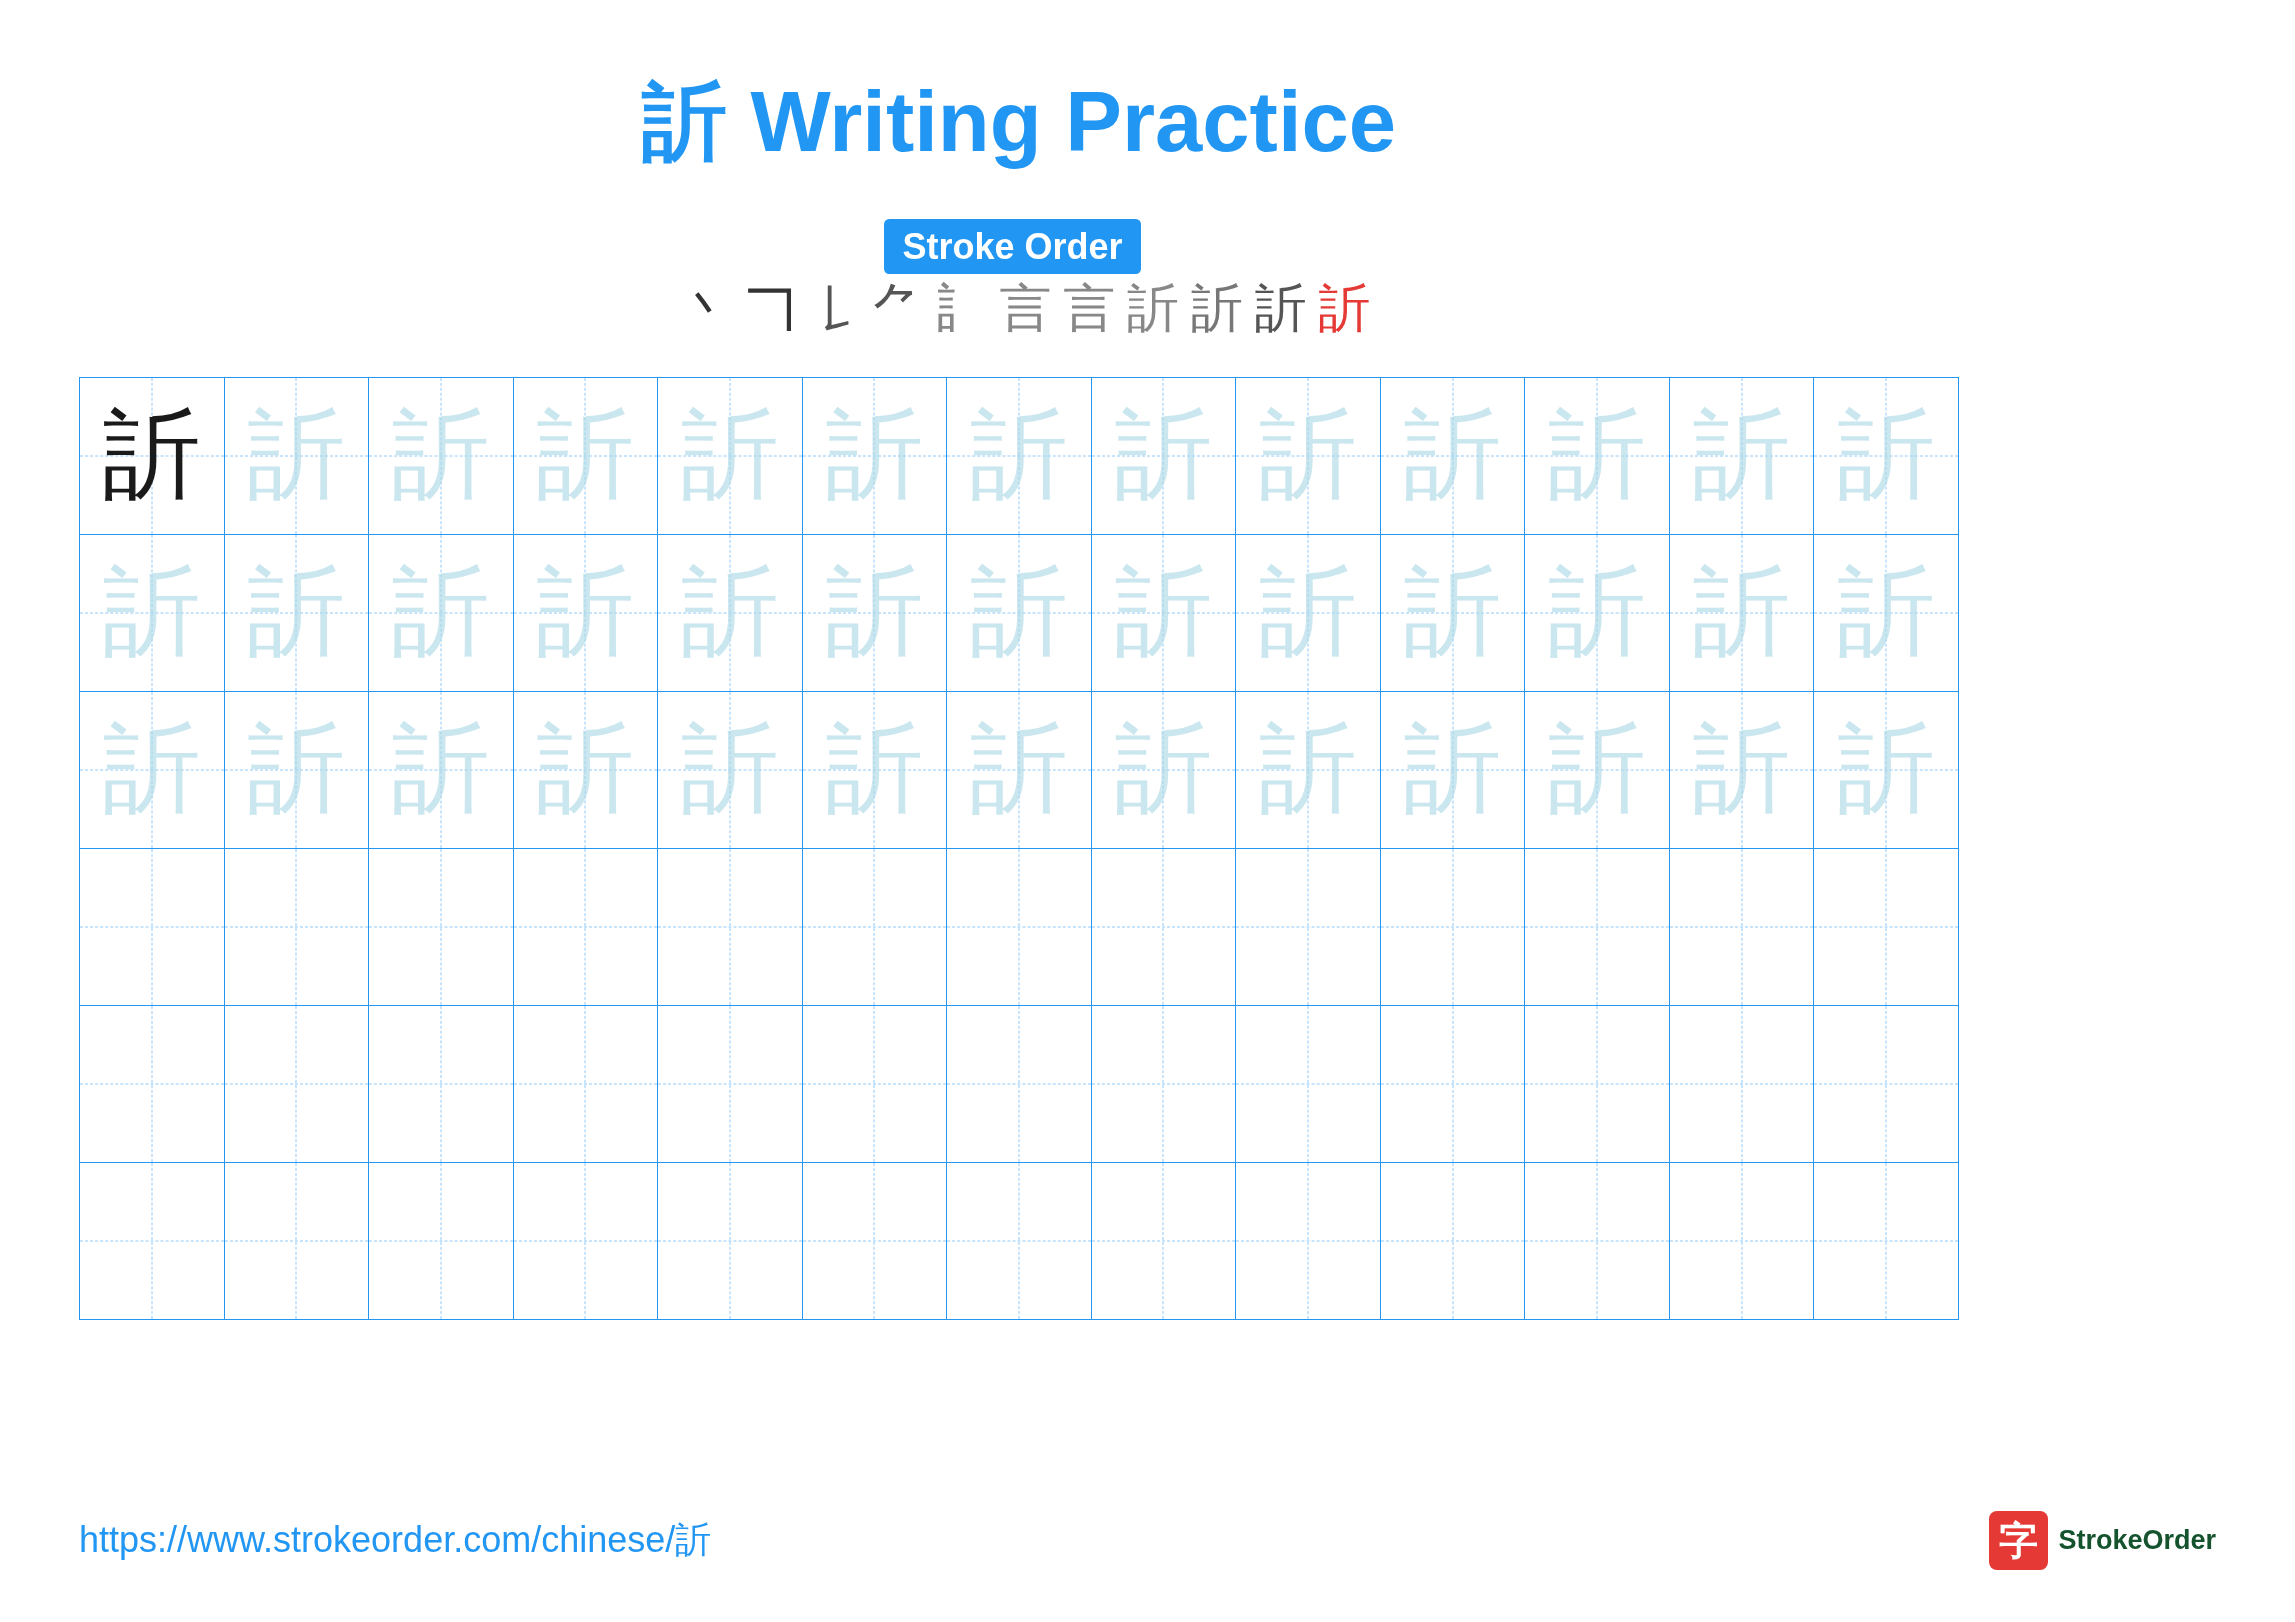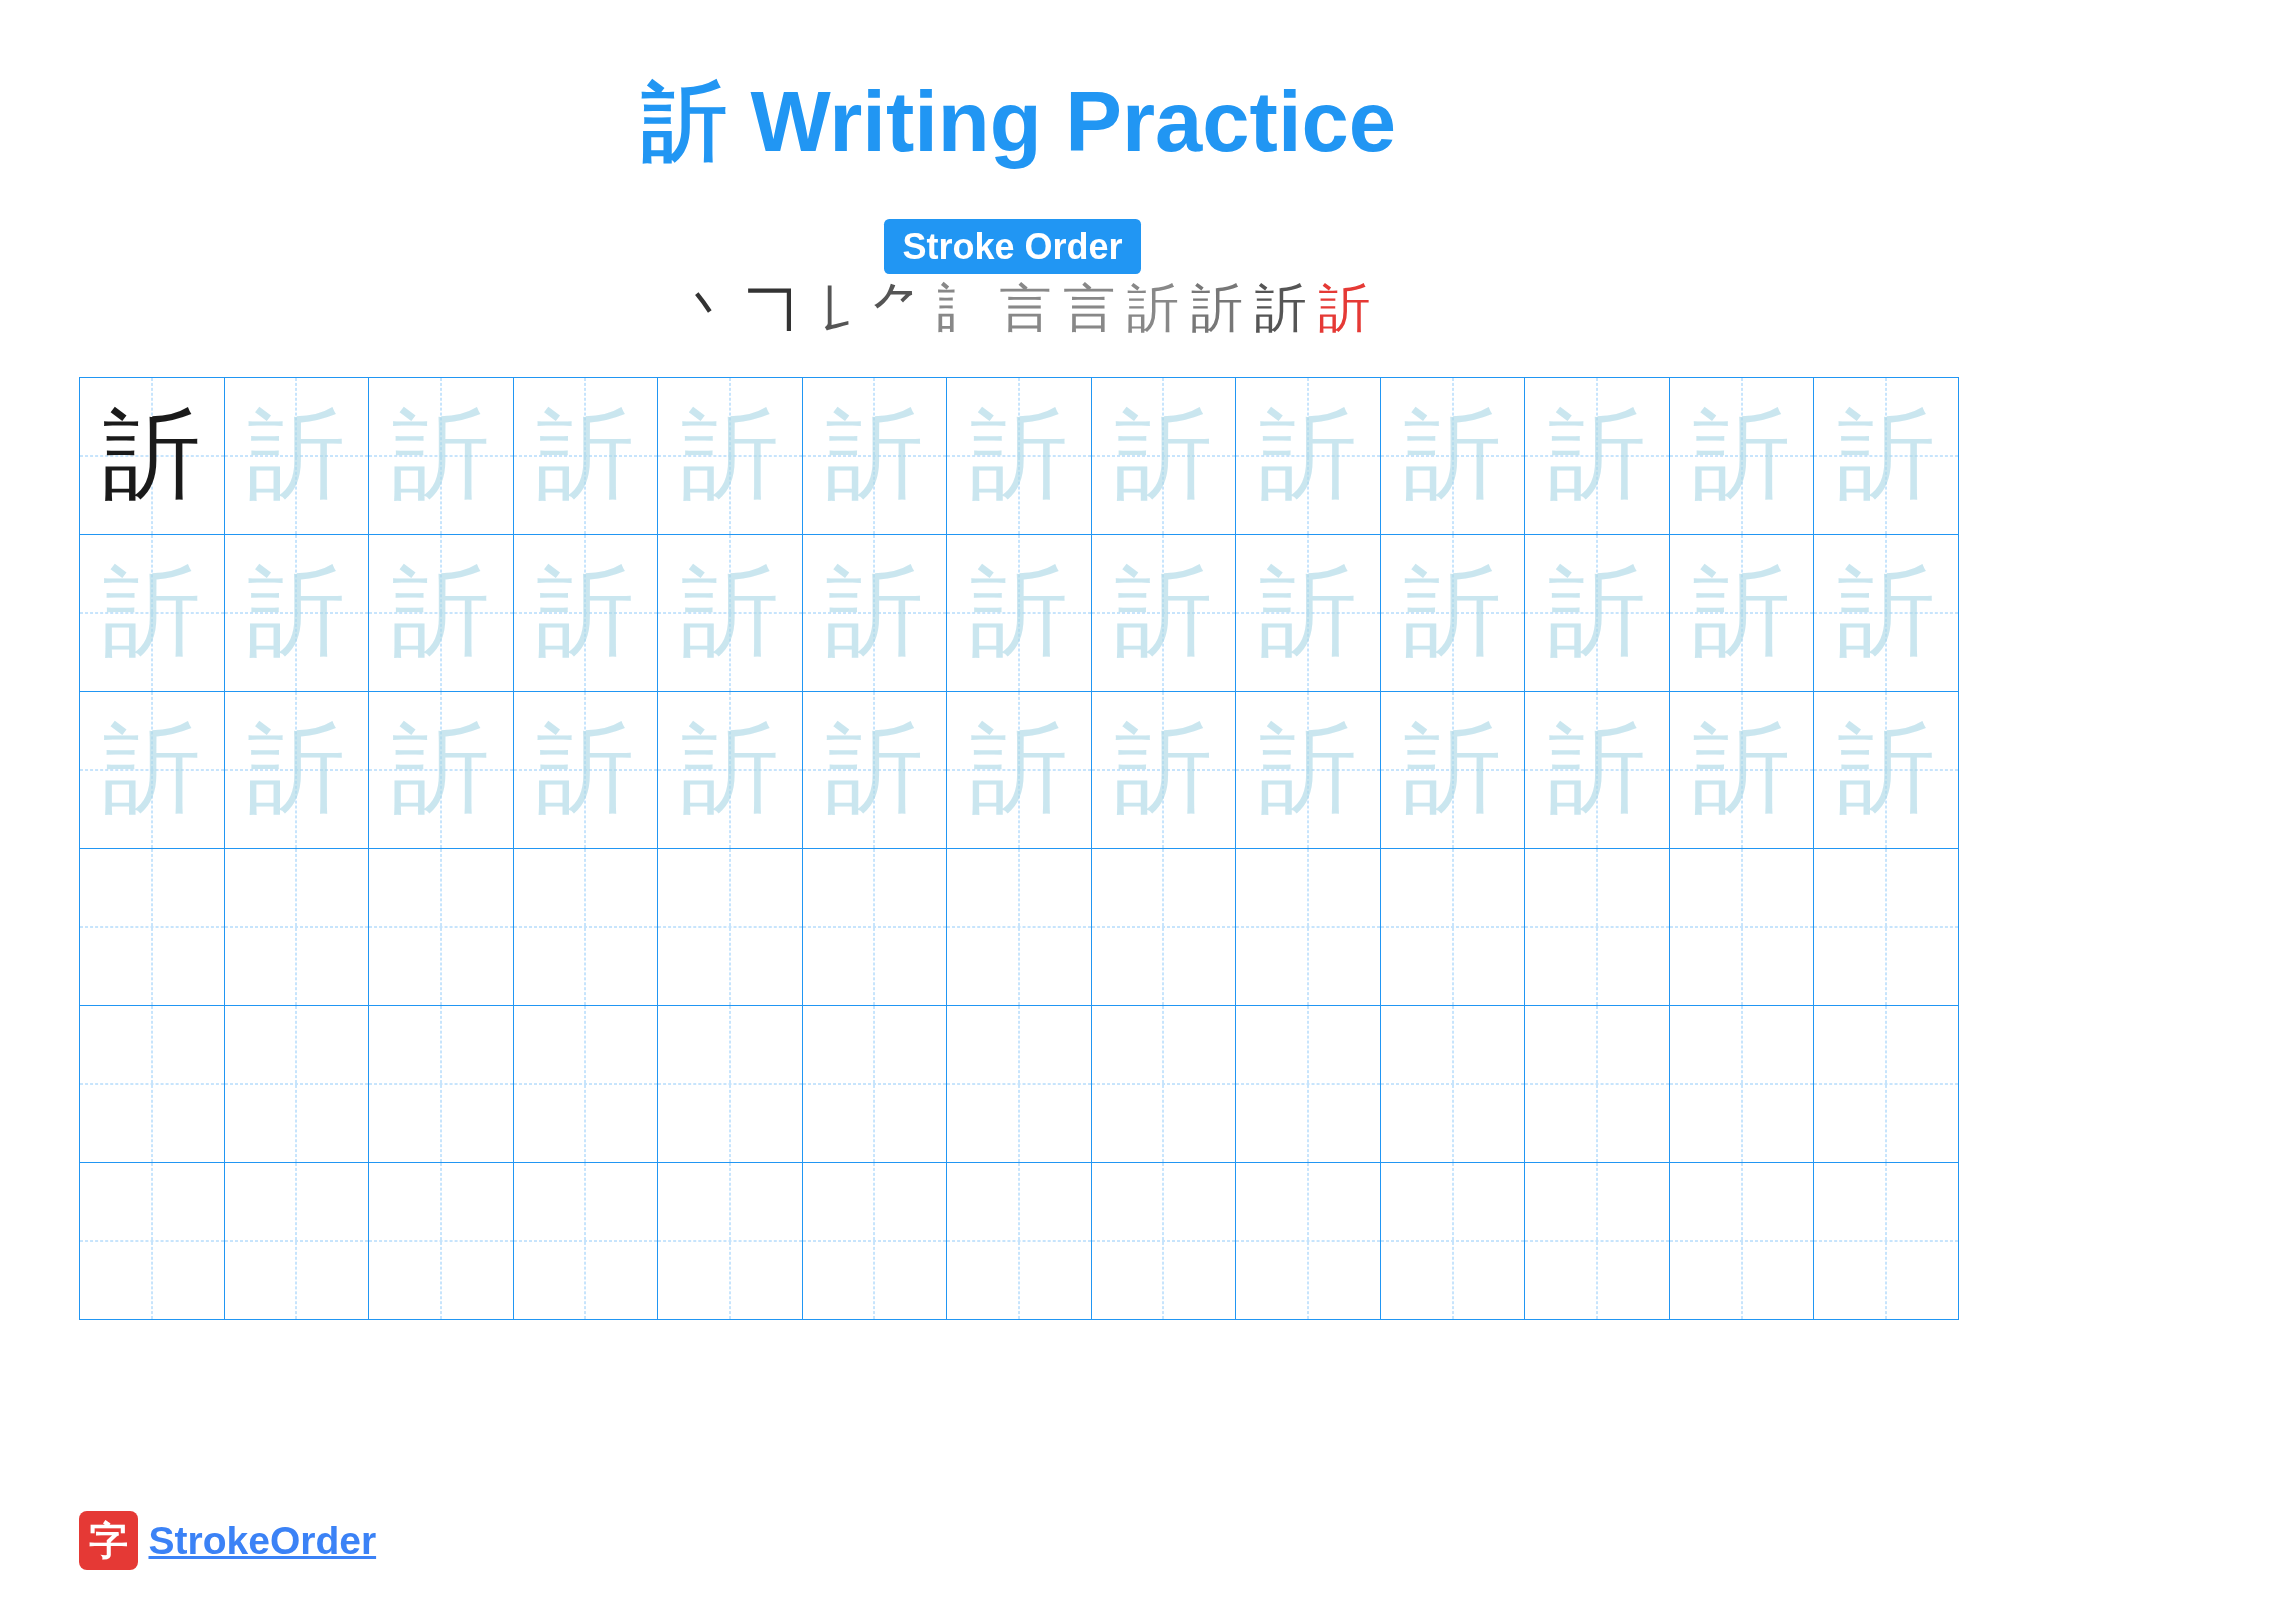--- a/index.html
+++ b/index.html
@@ -153,24 +153,23 @@
       border-radius: 7.9px;
       display: flex;
       align-items: center;
       justify-content: center;
       color: white;
       font-size: 39px;
       font-weight: bold;
     }
 
     .footer-logo-text {
-      font-size: 39px;
+      font-size: 27px;
       font-weight: bold;
-      color: #3b82f6;
-      text-decoration: underline;
+      color: #14532d;
     }
   </style>
 </head>
 <body>
 
 <div class="page">
 
   <h1 class="title">訢 Writing Practice</h1>
 
   <div class="stroke-order-row">
@@ -288,20 +287,21 @@
       <td></td>
       <td></td>
       <td></td>
       <td></td>
       <td></td>
     </tr>
   </tbody>
     </table>
 
   <div class="footer">
+    <span class="footer-url">https://www.strokeorder.com/chinese/訢</span>
     <div class="footer-logo">
       <div class="footer-logo-icon">
         <span>字</span>
       </div>
       <span class="footer-logo-text">StrokeOrder</span>
     </div>
   </div>
 
 </div>
 

